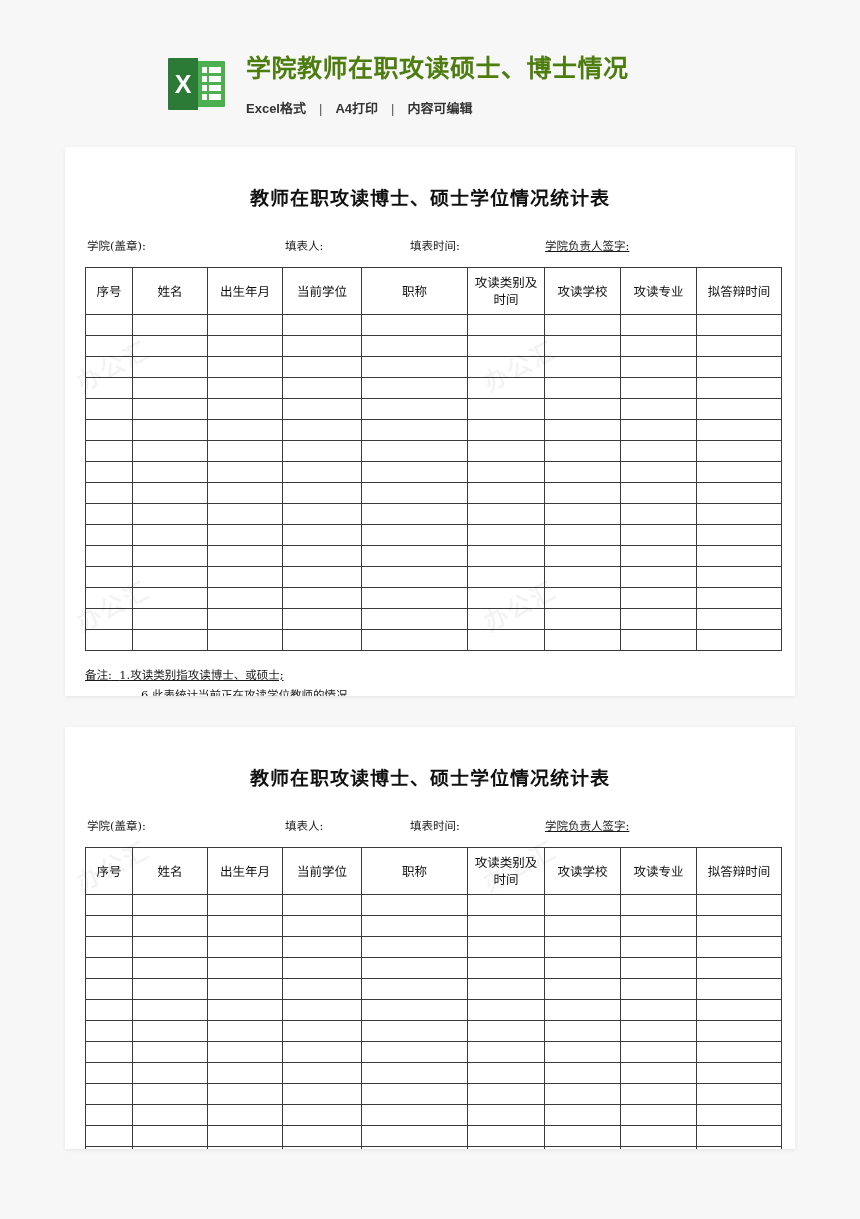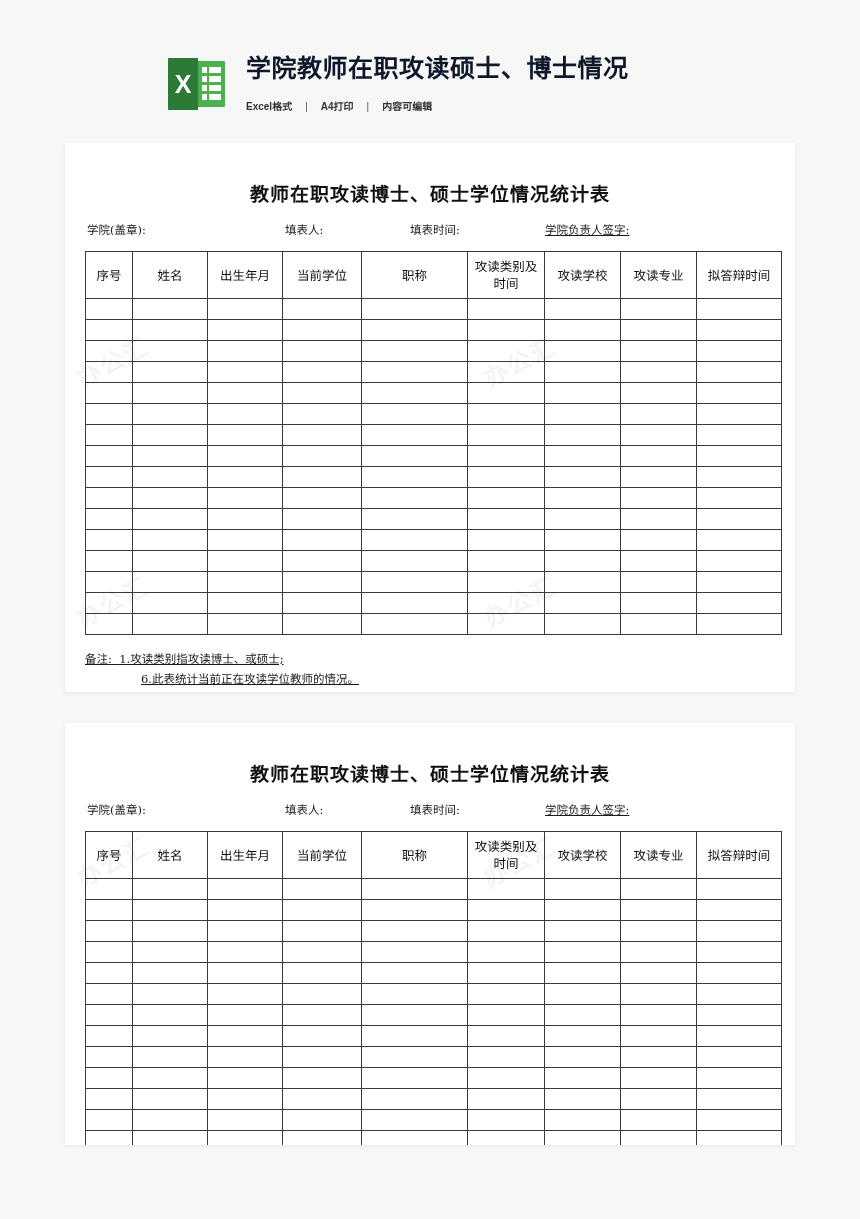--- a/index.html
+++ b/index.html
@@ -68,31 +68,31 @@
   .xls-icon .grid i {
     background: #ffffff;
     display: block;
   }
 
   .header-text {
     margin-left: 21px;
     padding-top: 0;
   }
   .main-title {
-    color: #0f172a;
+    color: #4d7c0f;
     font-size: 25px;
     font-weight: bold;
     line-height: 32px;
     letter-spacing: 0.5px;
     white-space: nowrap;
   }
   .sub-title {
     margin-top: 14px;
     color: #333333;
-    font-size: 10px;
+    font-size: 13px;
     font-weight: bold;
     white-space: nowrap;
   }
   .sub-title .sep {
     color: #555555;
     font-weight: normal;
     padding: 0 13px;
   }
 
   
@@ -115,21 +115,21 @@
     font-weight: bold;
     font-size: 19px;
     color: #111111;
     letter-spacing: 1px;
     margin: 10px 0 0 0;
   }
 
   .meta-row {
     position: relative;
     height: 22px;
-    margin-top: 14px;
+    margin-top: 26px;
     font-family: "DejaVu Serif", "Liberation Serif", serif;
     font-size: 11.5px;
     color: #1a1a1a;
   }
   .meta-row span { position: absolute; white-space: nowrap; top: 0; }
   .meta-college   { left: 2px; }
   .meta-filler    { left: 200px; }
   .meta-time      { left: 325px; }
   .meta-signature { left: 460px; text-decoration: underline; }
 

